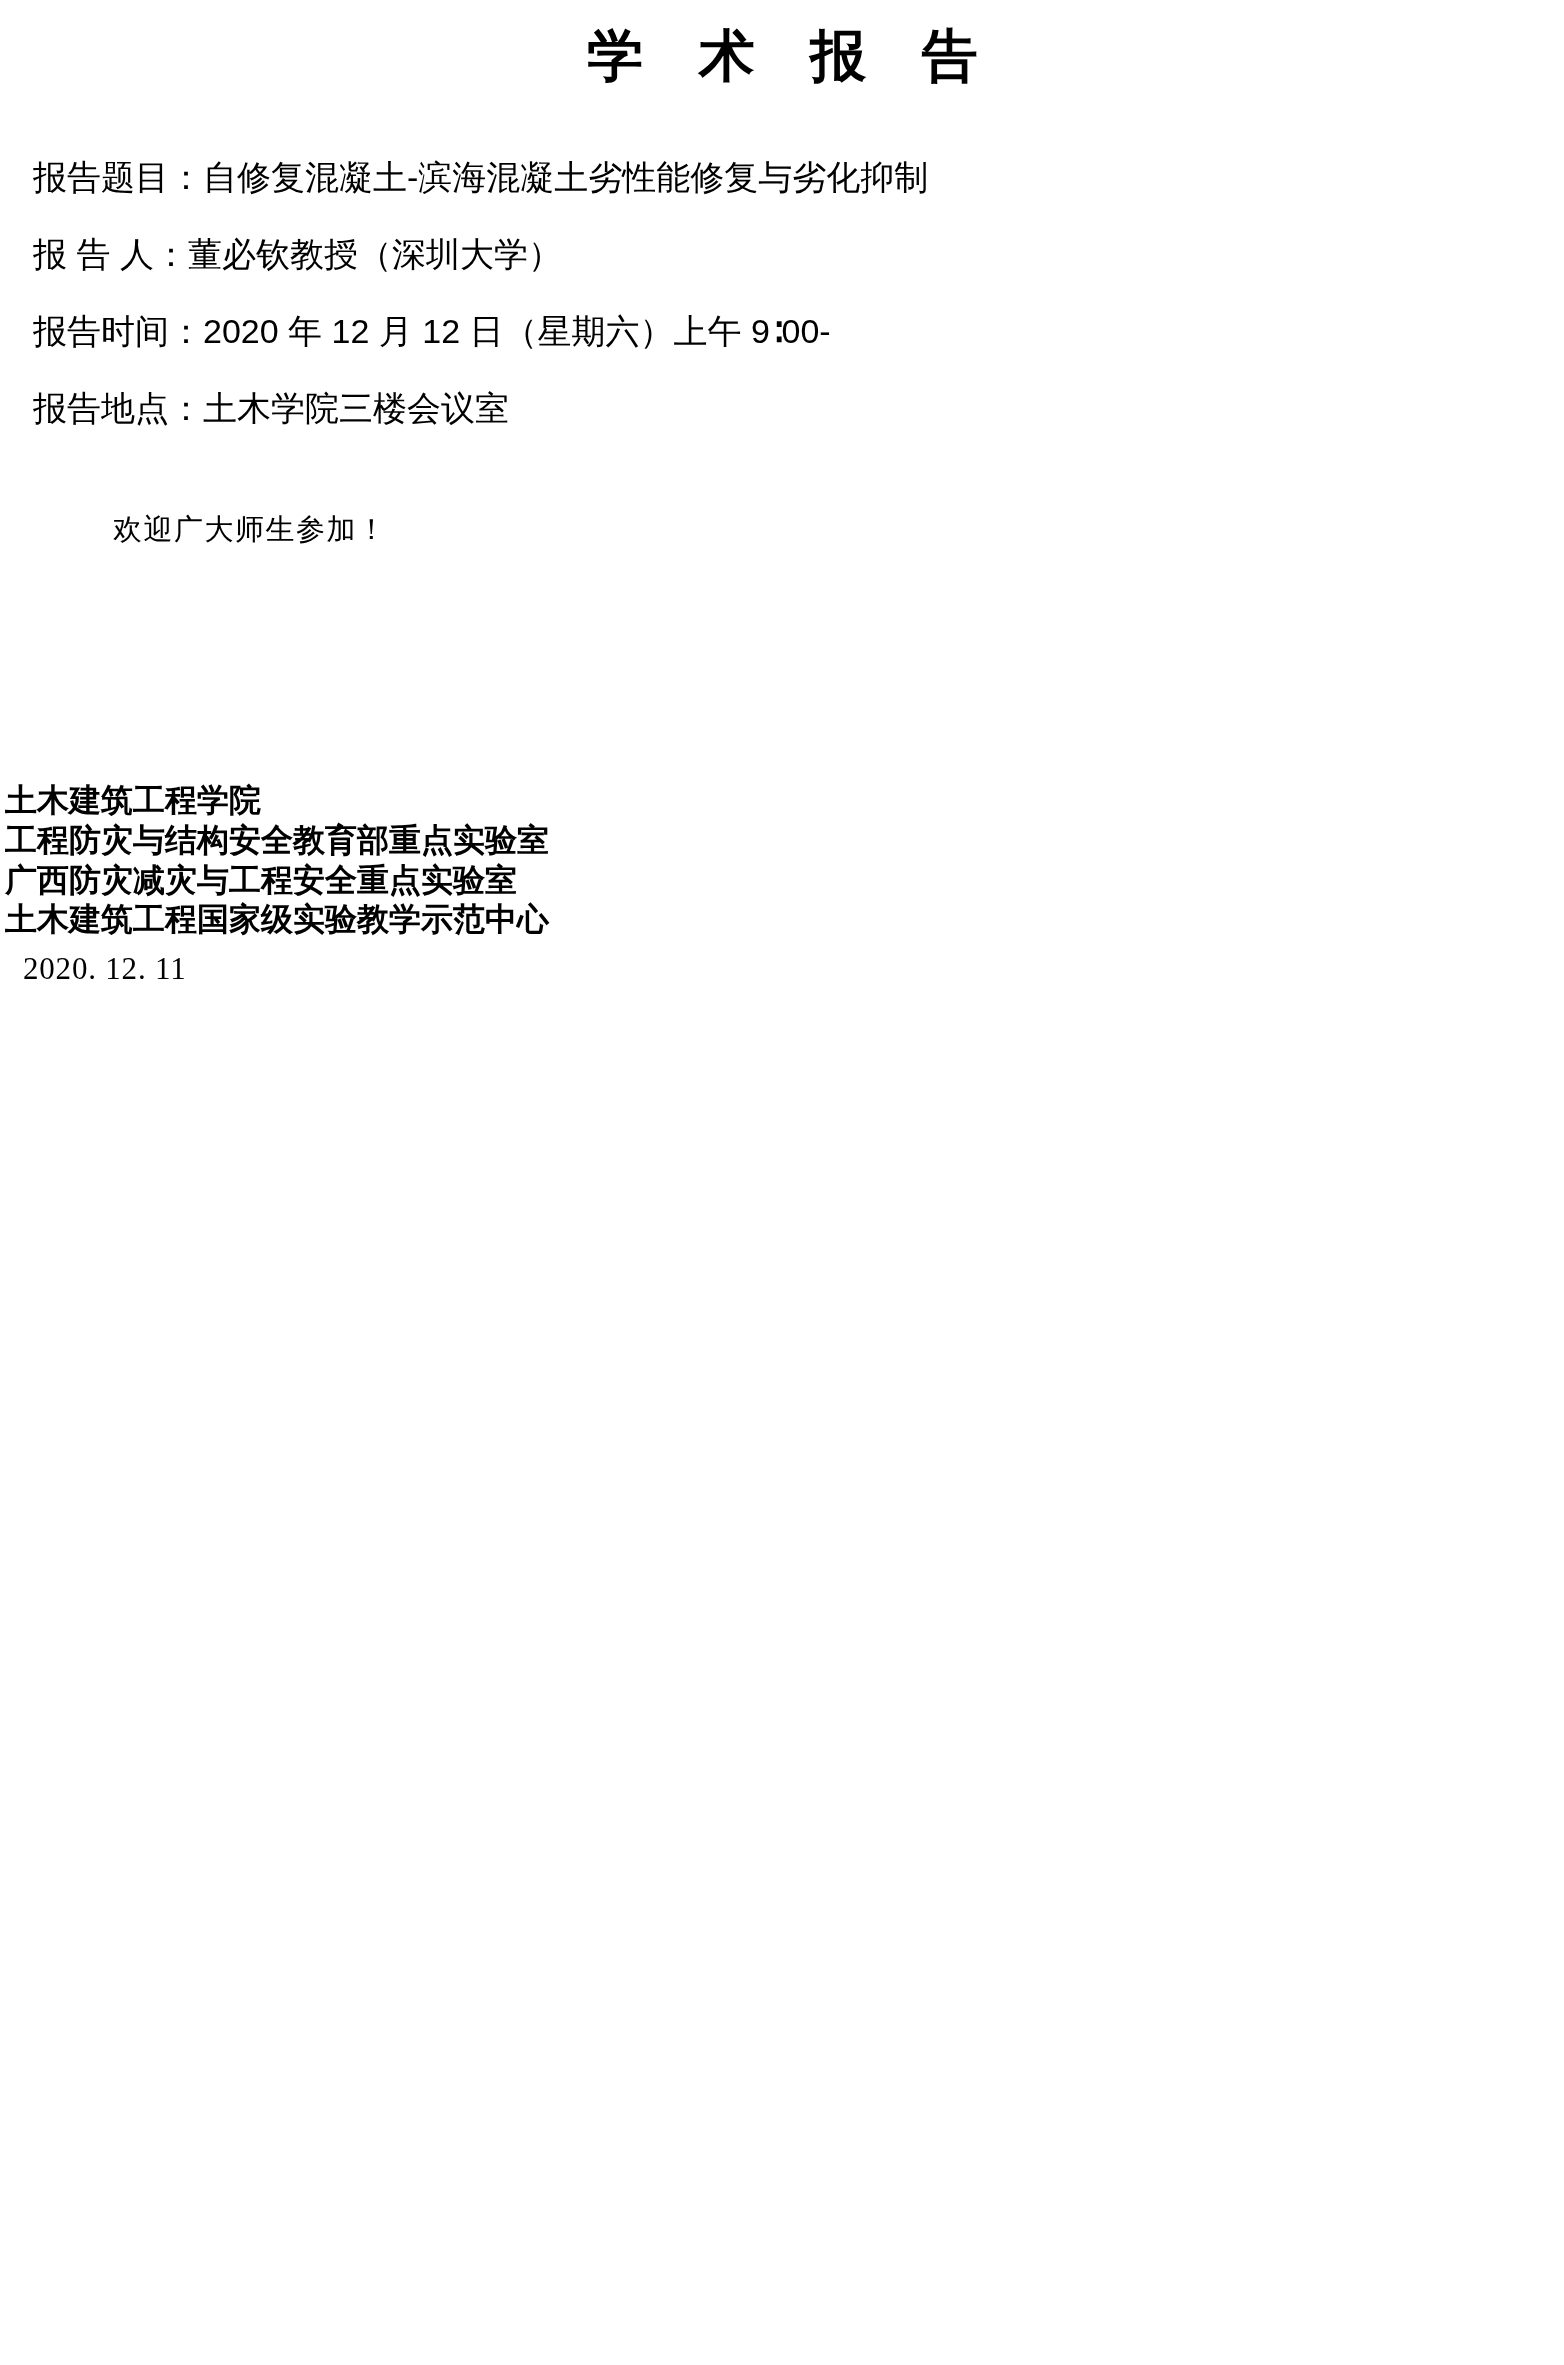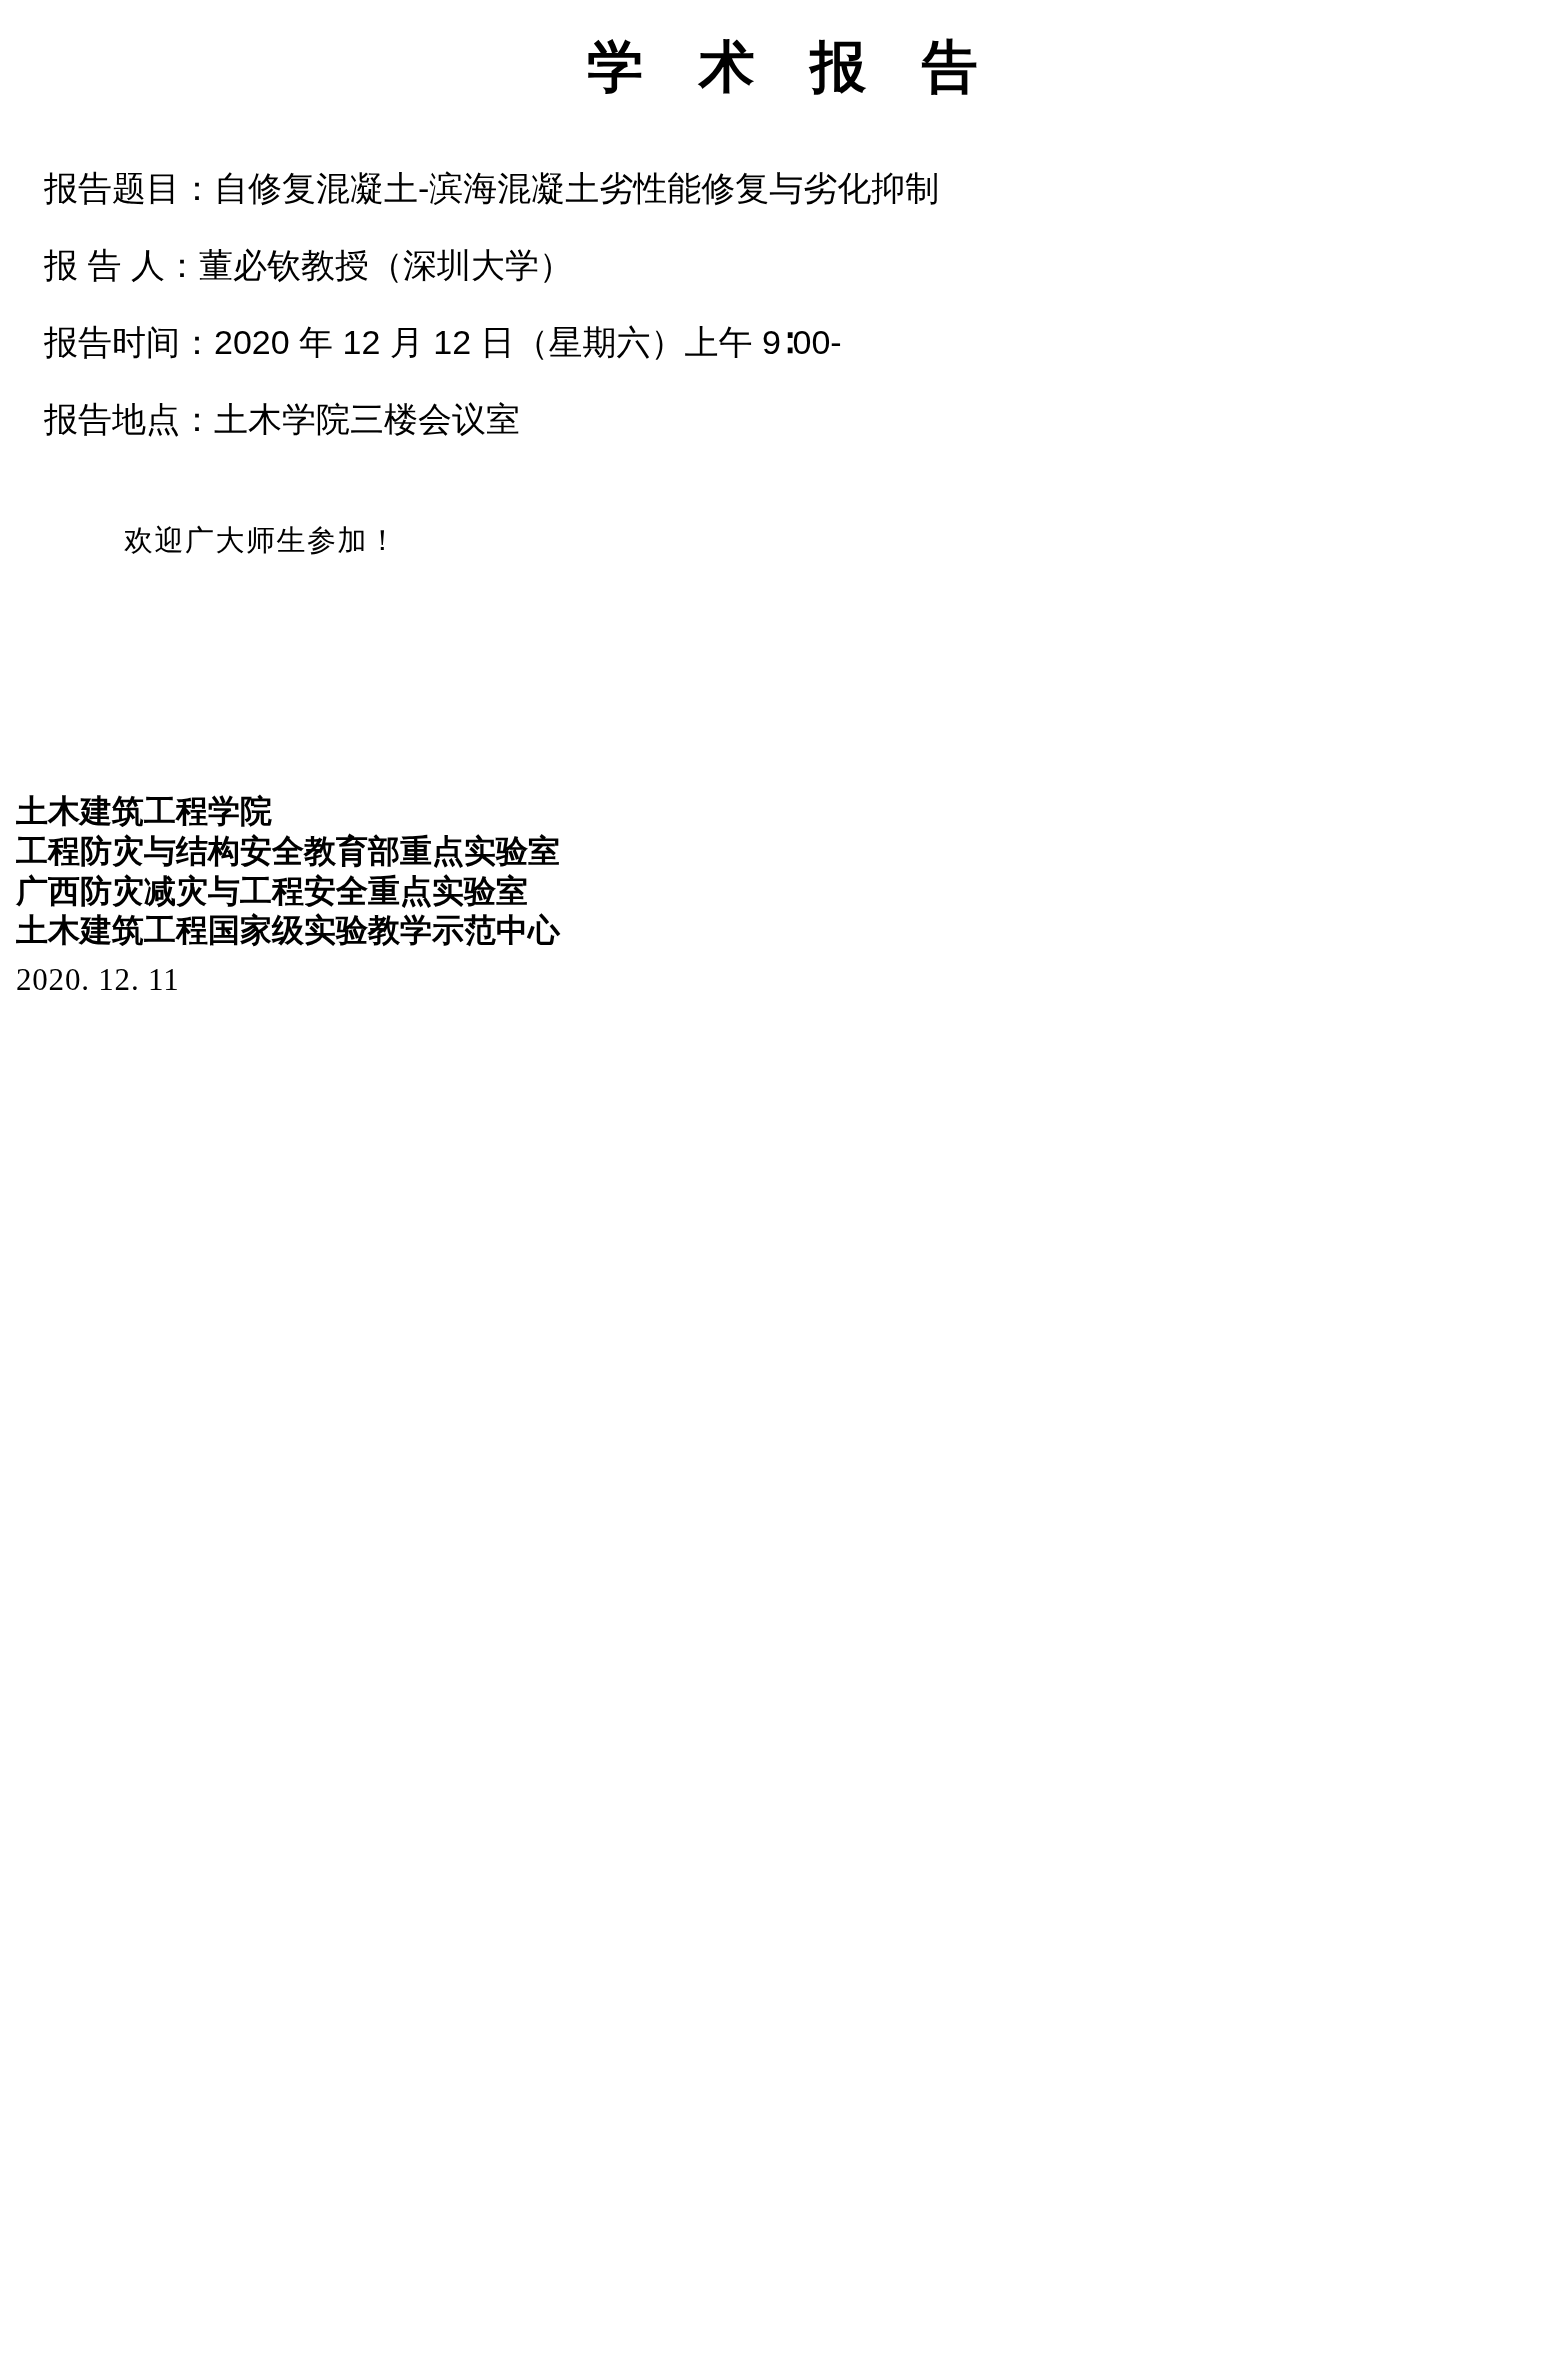--- a/index.html
+++ b/index.html
@@ -12,21 +12,21 @@
     height: 2366px;
     font-family: "Liberation Sans", sans-serif;
     color: #000000;
     -webkit-font-smoothing: antialiased;
   }
   .page {
     position: relative;
     width: 1565px;
     height: 2024px;
     box-sizing: border-box;
-    padding: 16px;
+    padding: 5px;
   }
   .doc-title {
     text-align: center;
     font-size: 56px;
     font-weight: bold;
     letter-spacing: 20px;
     text-indent: 20px;
     margin: 0;
     padding-top: 17px;
     font-family: "Liberation Sans", sans-serif;
@@ -64,20 +64,21 @@
     font-family: "Liberation Sans", sans-serif;
     white-space: pre;
   }
   .sig-date {
     font-size: 31px;
     font-weight: normal;
     font-family: "Liberation Serif", serif;
     line-height: 1.5;
     margin-top: 6.2px;
     letter-spacing: 0.8px;
+    margin-left: 18px;
   }
 </style>
 </head>
 <body>
 
 <div class="page">
 
   <h1 class="doc-title">学 术 报 告</h1>
 
   <div class="info-block">

